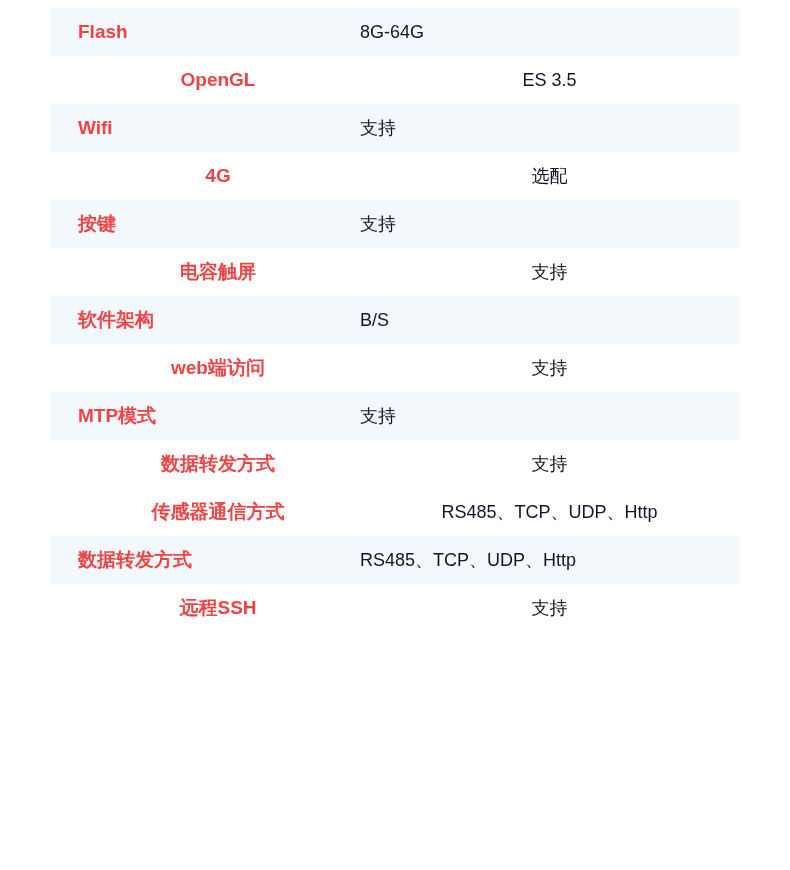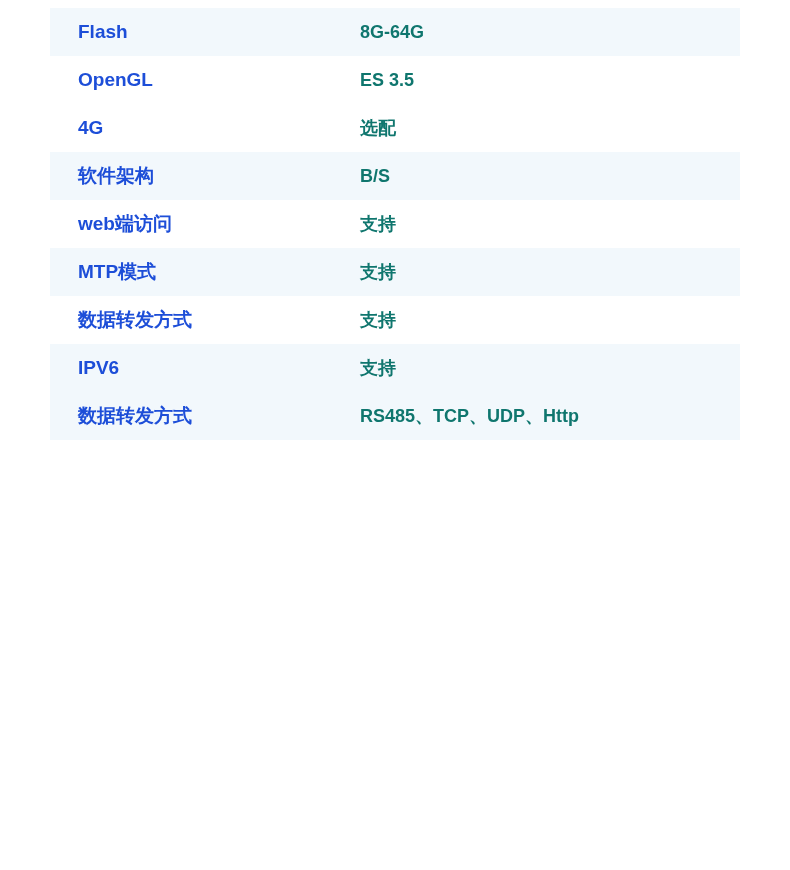--- a/index.html
+++ b/index.html
@@ -21,34 +21,35 @@
     table-layout: fixed;
   }
   .spec-row {
     height: 48px;
   }
   .spec-row.alt {
     background: #f2f8fc;
   }
   .spec-row.plain {
     background: #ffffff;
+    text-align: center;
   }
   .cell-label {
     width: 280px;
     padding-left: 28px;
-    color: #1d4ed8;
+    color: #ef4444;
     font-size: 19px;
     font-weight: bold;
     white-space: nowrap;
     vertical-align: middle;
   }
   .cell-value {
-    color: #0f766e;
+    color: #0f172a;
     font-size: 18px;
-    font-weight: bold;
+    font-weight: normal;
     vertical-align: middle;
     white-space: nowrap;
   }
   .table-wrap {
     padding-top: 8px;
   }
 </style>
 </head>
 <body>
 
@@ -56,43 +57,59 @@
   <table class="spec-table">
     <tbody>
       <tr class="spec-row alt">
         <td class="cell-label">Flash</td>
         <td class="cell-value">8G-64G</td>
       </tr>
       <tr class="spec-row plain">
         <td class="cell-label">OpenGL</td>
         <td class="cell-value">ES 3.5</td>
       </tr>
+      <tr class="spec-row alt">
+        <td class="cell-label">Wifi</td>
+        <td class="cell-value">支持</td>
+      </tr>
       <tr class="spec-row plain">
         <td class="cell-label">4G</td>
         <td class="cell-value">选配</td>
+      </tr>
+      <tr class="spec-row alt">
+        <td class="cell-label">按键</td>
+        <td class="cell-value">支持</td>
+      </tr>
+      <tr class="spec-row plain">
+        <td class="cell-label">电容触屏</td>
+        <td class="cell-value">支持</td>
       </tr>
       <tr class="spec-row alt">
         <td class="cell-label">软件架构</td>
         <td class="cell-value">B/S</td>
       </tr>
       <tr class="spec-row plain">
         <td class="cell-label">web端访问</td>
         <td class="cell-value">支持</td>
       </tr>
       <tr class="spec-row alt">
         <td class="cell-label">MTP模式</td>
         <td class="cell-value">支持</td>
       </tr>
       <tr class="spec-row plain">
         <td class="cell-label">数据转发方式</td>
         <td class="cell-value">支持</td>
       </tr>
-      <tr class="spec-row alt">
-        <td class="cell-label">IPV6</td>
-        <td class="cell-value">支持</td>
+      <tr class="spec-row plain">
+        <td class="cell-label">传感器通信方式</td>
+        <td class="cell-value">RS485、TCP、UDP、Http</td>
       </tr>
       <tr class="spec-row alt">
         <td class="cell-label">数据转发方式</td>
         <td class="cell-value">RS485、TCP、UDP、Http</td>
+      </tr>
+      <tr class="spec-row plain">
+        <td class="cell-label">远程SSH</td>
+        <td class="cell-value">支持</td>
       </tr>
     </tbody>
   </table>
 </div>
 
 </body></html>

